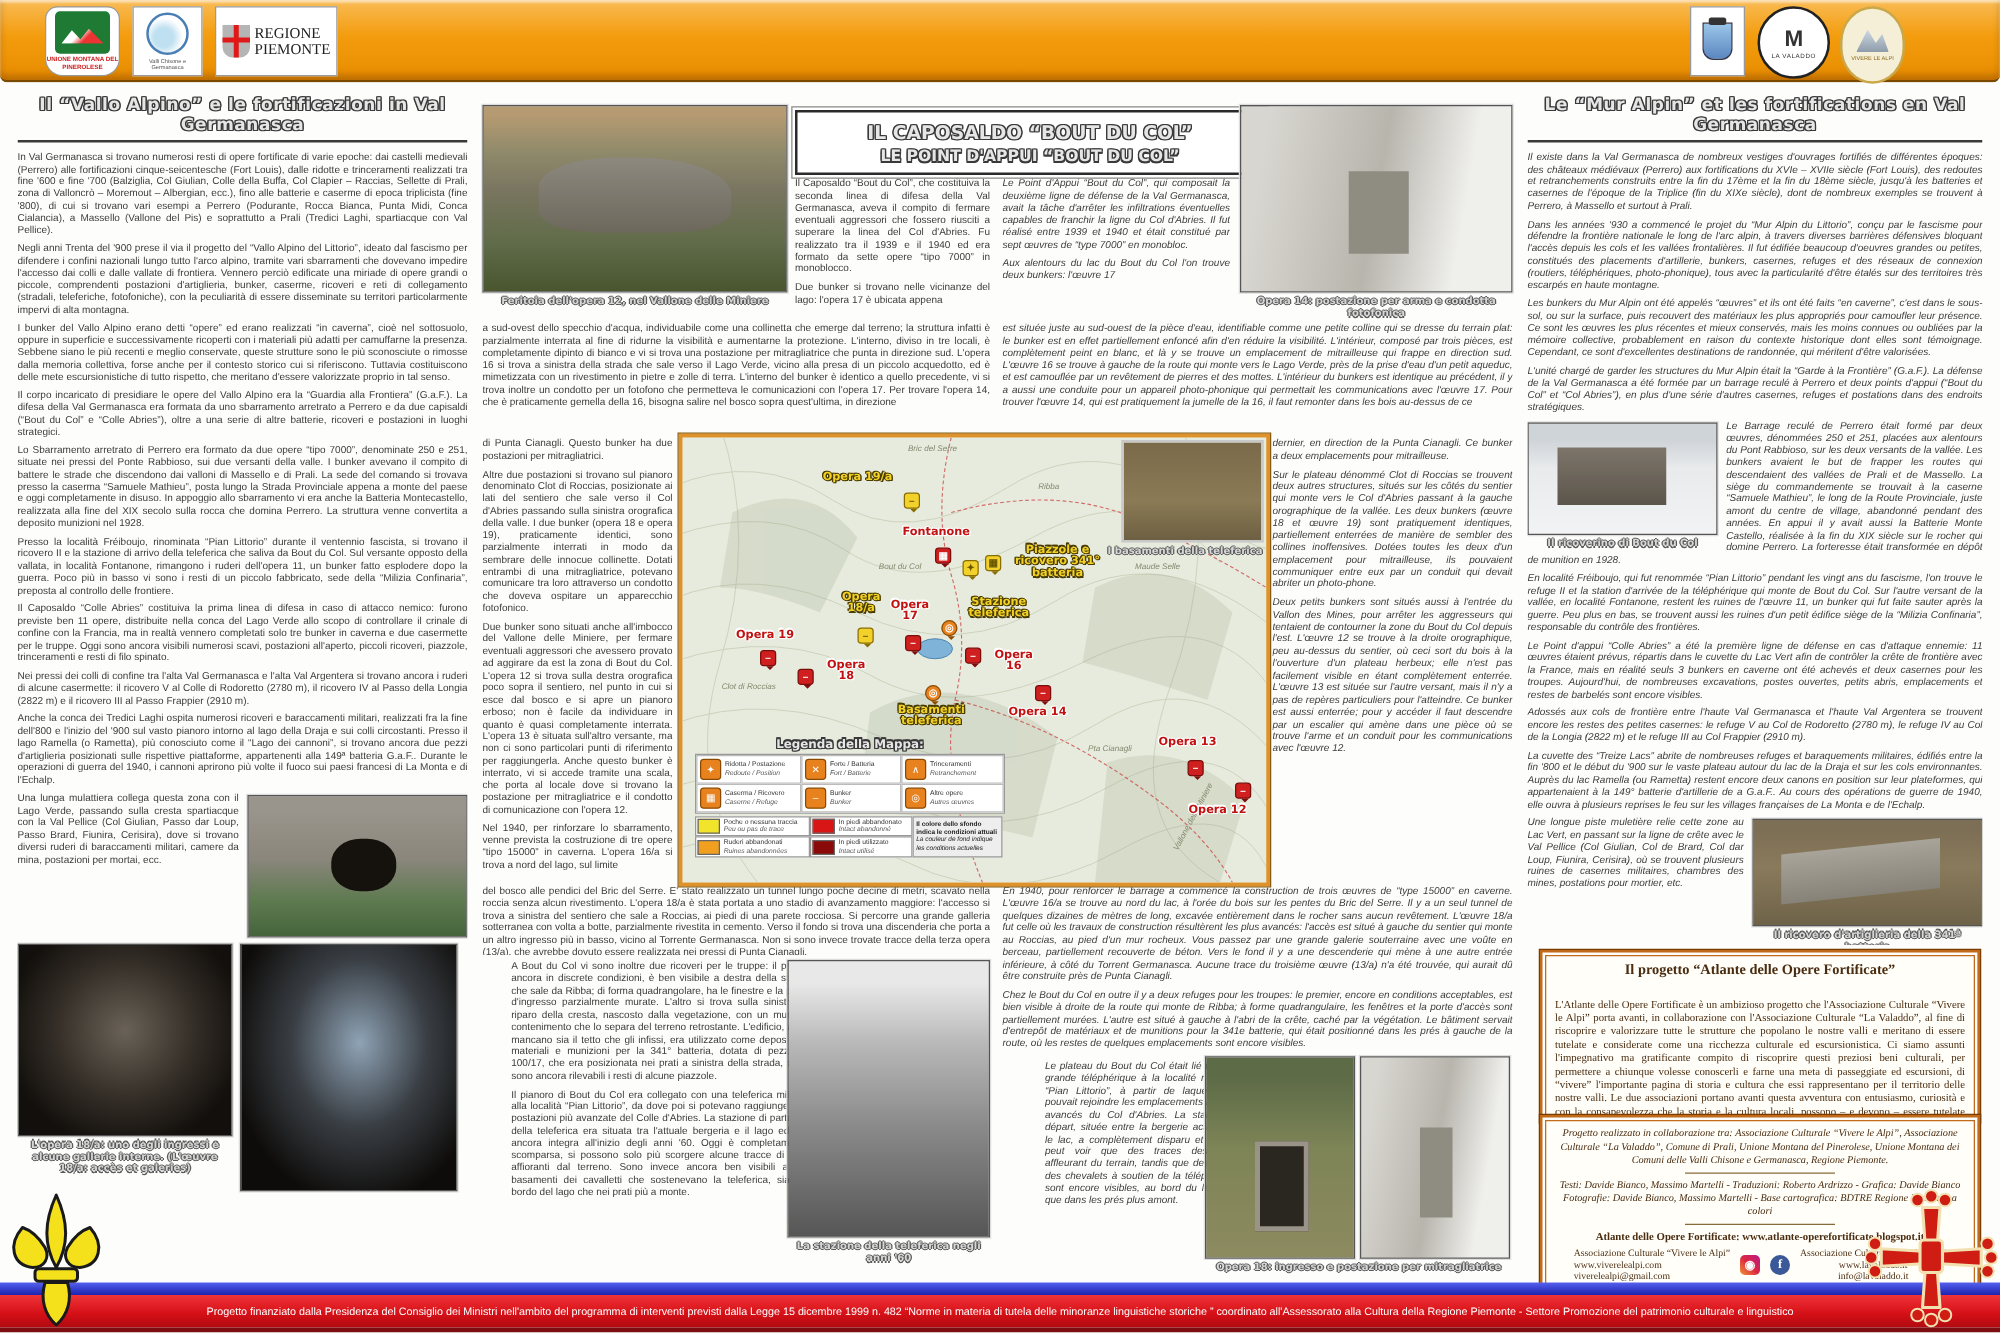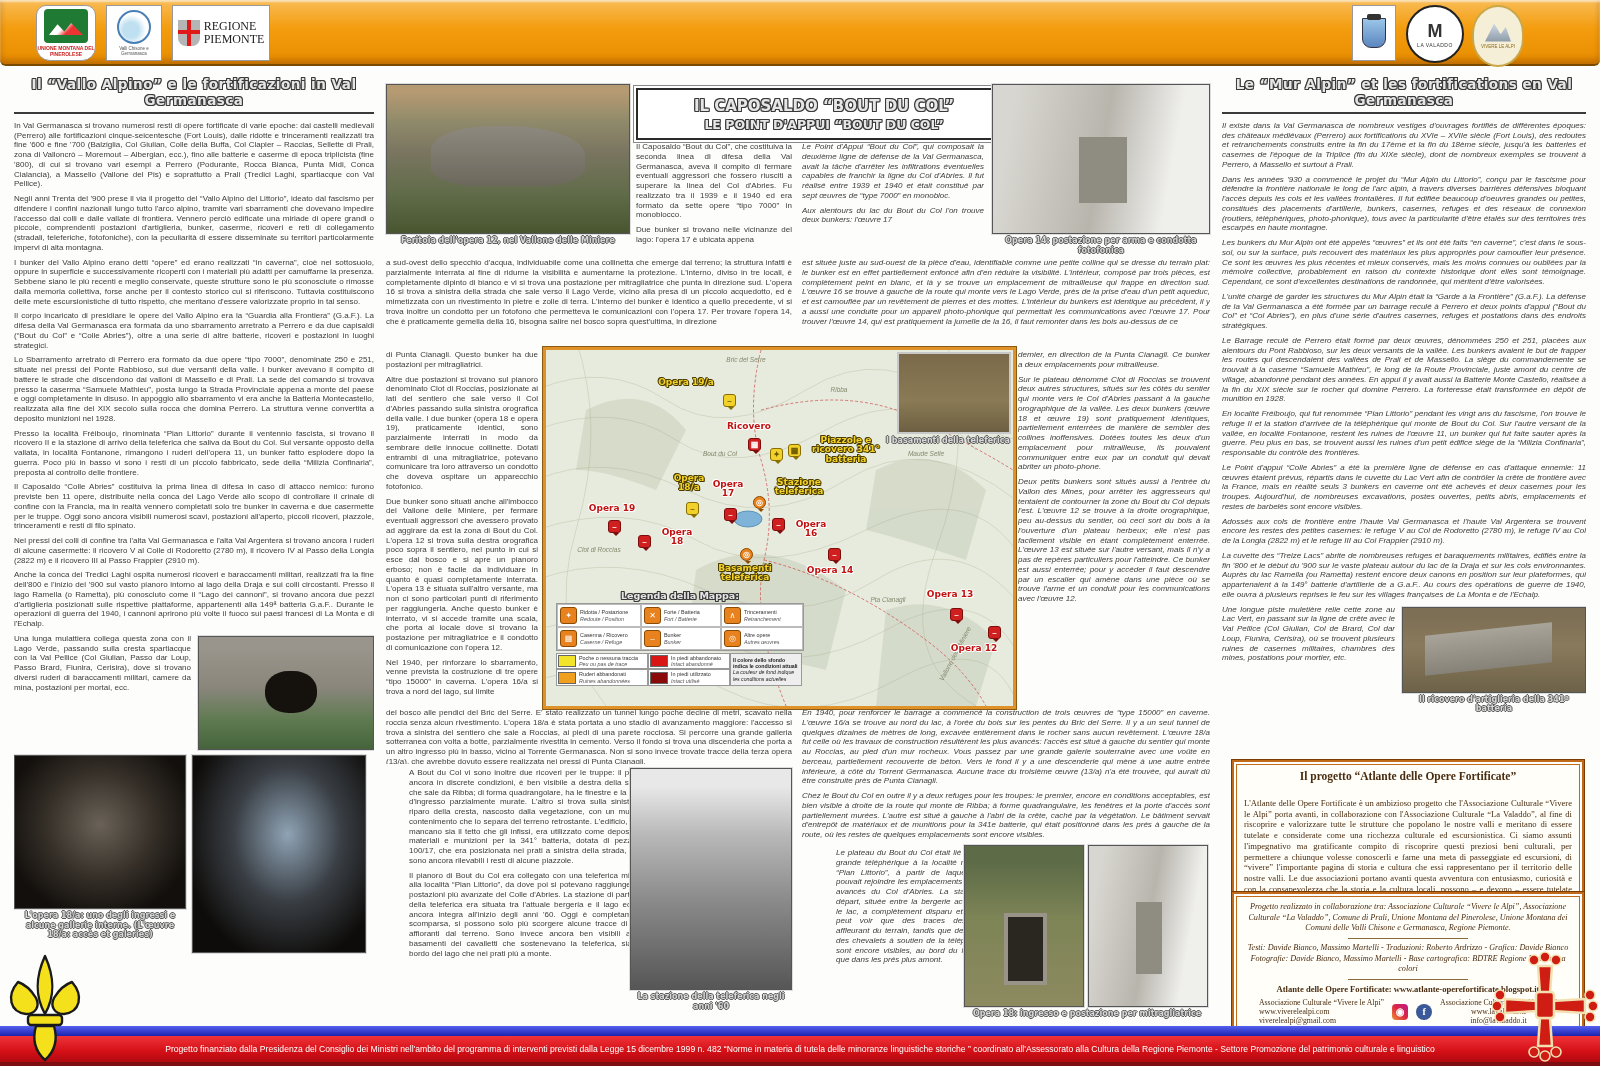--- a/index.html
+++ b/index.html
@@ -310,21 +310,21 @@
   <div class="pin pin-orange" style="left:207px;top:146px;">◎</div>
   <div class="pin pin-red" style="left:62px;top:170px;">–</div>
   <div class="pin pin-red" style="left:92px;top:185px;">–</div>
   <div class="pin pin-red" style="left:226px;top:168px;">–</div>
   <div class="pin pin-orange" style="left:194px;top:198px;">◎</div>
   <div class="pin pin-red" style="left:282px;top:198px;">–</div>
   <div class="pin pin-red" style="left:404px;top:258px;">–</div>
   <div class="pin pin-red" style="left:442px;top:276px;">–</div>
 
   <div class="mlabel mlabel-yellow" style="left:104px;top:28px;width:72px;">Opera 19/a</div>
-  <div class="mlabel mlabel-red" style="left:172px;top:72px;width:62px;">Ricovero</div>
+  <div class="mlabel mlabel-red" style="left:172px;top:72px;width:62px;">Fontanone</div>
   <div class="mlabel mlabel-yellow" style="left:258px;top:86px;width:84px;">Piazzole e ricovero 341° batteria</div>
   <div class="mlabel mlabel-yellow" style="left:120px;top:124px;width:46px;">Opera 18/a</div>
   <div class="mlabel mlabel-red" style="left:162px;top:130px;width:40px;">Opera 17</div>
   <div class="mlabel mlabel-yellow" style="left:222px;top:128px;width:62px;">Stazione teleferica</div>
   <div class="mlabel mlabel-red" style="left:30px;top:154px;width:72px;">Opera 19</div>
   <div class="mlabel mlabel-red" style="left:108px;top:178px;width:46px;">Opera 18</div>
   <div class="mlabel mlabel-red" style="left:242px;top:170px;width:46px;">Opera 16</div>
   <div class="mlabel mlabel-yellow" style="left:158px;top:214px;width:82px;">Basamenti teleferica</div>
   <div class="mlabel mlabel-red" style="left:248px;top:216px;width:72px;">Opera 14</div>
   <div class="mlabel mlabel-red" style="left:368px;top:240px;width:72px;">Opera 13</div>
@@ -415,20 +415,24 @@
     </div>
   </div>
 </div>
 
 <div class="abs ftxt crop" style="left:1222px;top:76px;width:364px;height:680px;">
   <div class="hollow col-head" style="font-style:normal;">Le “Mur Alpin” et les fortifications en Val Germanasca</div>
   <p>Il existe dans la Val Germanasca de nombreux vestiges d'ouvrages fortifiés de différentes époques: des châteaux médiévaux (Perrero) aux fortifications du XVIe – XVIIe siècle (Fort Louis), des redoutes et retranchements construits entre la fin du 17ème et la fin du 18ème siècle, jusqu'à les batteries et casernes de l'époque de la Triplice (fin du XIXe siècle), dont de nombreux exemples se trouvent à Perrero, à Massello et surtout à Prali.</p>
   <p>Dans les années '930 a commencé le projet du “Mur Alpin du Littorio”, conçu par le fascisme pour défendre la frontière nationale le long de l'arc alpin, à travers diverses barrières défensives bloquant l'accès depuis les cols et les vallées frontalières. Il fut édifiée beaucoup d'oeuvres grandes ou petites, constitués des placements d'artillerie, bunkers, casernes, refuges et des réseaux de connexion (routiers, téléphériques, photo-phonique), tous avec la particularité d'être étalés sur des territoires très escarpés en haute montagne.</p>
   <p>Les bunkers du Mur Alpin ont été appelés “œuvres” et ils ont été faits “en caverne”, c'est dans le sous-sol, ou sur la surface, puis recouvert des matériaux les plus appropriés pour camoufler leur présence. Ce sont les œuvres les plus récentes et mieux conservés, mais les moins connues ou oubliées par la mémoire collective, probablement en raison du contexte historique dont elles sont témoignage. Cependant, ce sont d'excellentes destinations de randonnée, qui méritent d'être valorisées.</p>
   <p>L'unité chargé de garder les structures du Mur Alpin était la “Garde à la Frontière” (G.a.F.). La défense de la Val Germanasca a été formée par un barrage reculé à Perrero et deux points d'appui (“Bout du Col” et “Col Abries”), en plus d'une série d'autres casernes, refuges et postations dans des endroits stratégiques.</p>
+  <div class="float-l" style="width:152px;">
+    <div class="photo ph-snow" style="width:150px;height:88px;"></div>
+    <div class="cap" style="font-style:normal;">Il ricoverino di Bout du Col</div>
+  </div>
   <p>Le Barrage reculé de Perrero était formé par deux œuvres, dénommées 250 et 251, placées aux alentours du Pont Rabbioso, sur les deux versants de la vallée. Les bunkers avaient le but de frapper les routes qui descendaient des vallées de Prali et de Massello. La siège du commandemente se trouvait à la caserne “Samuele Mathieu”, le long de la Route Provinciale, juste amont du centre de village, abandonné pendant des années. En appui il y avait aussi la Batterie Monte Castello, réalisée à la fin du XIX siècle sur le rocher qui domine Perrero. La forteresse était transformée en dépôt de munition en 1928.</p>
   <div style="clear:both;"></div>
   <p>En localité Fréiboujo, qui fut renommée “Pian Littorio” pendant les vingt ans du fascisme, l'on trouve le refuge II et la station d'arrivée de la téléphérique qui monte de Bout du Col. Sur l'autre versant de la vallée, en localité Fontanone, restent les ruines de l'œuvre 11, un bunker qui fut faite sauter après la guerre. Peu plus en bas, se trouvent aussi les ruines d'un petit édifice siège de la “Milizia Confinaria”, responsable du contrôle des frontières.</p>
   <p>Le Point d'appui “Colle Abries” a été la première ligne de défense en cas d'attaque ennemie: 11 œuvres étaient prévus, répartis dans le cuvette du Lac Vert afin de contrôler la crête de frontière avec la France, mais en réalité seuls 3 bunkers en caverne ont été achevés et deux casernes pour les troupes. Aujourd'hui, de nombreuses excavations, postes ouvertes, petits abris, emplacements et restes de barbelés sont encore visibles.</p>
   <p>Adossés aux cols de frontière entre l'haute Val Germanasca et l'haute Val Argentera se trouvent encore les restes des petites casernes: le refuge V au Col de Rodoretto (2780 m), le refuge IV au Col de la Longia (2822 m) et le refuge III au Col Frappier (2910 m).</p>
   <p>La cuvette des “Treize Lacs” abrite de nombreuses refuges et baraquements militaires, édifiés entre la fin '800 et le début du '900 sur le vaste plateau autour du lac de la Draja et sur les cols environnantes. Auprès du lac Ramella (ou Rametta) restent encore deux canons en position sur leur plateformes, qui appartenaient à la 149° batterie d'artillerie de a G.a.F.. Au cours des opérations de guerre de 1940, elle ouvra à plusieurs reprises le feu sur les villages françaises de La Monta e de l'Echalp.</p>
   <div class="float-r" style="width:184px;">
     <div class="photo ph-ruin" style="width:182px;height:84px;"></div>
     <div class="cap" style="font-style:normal;">Il ricovero d'artiglieria della 341ª batteria</div>
   </div>

